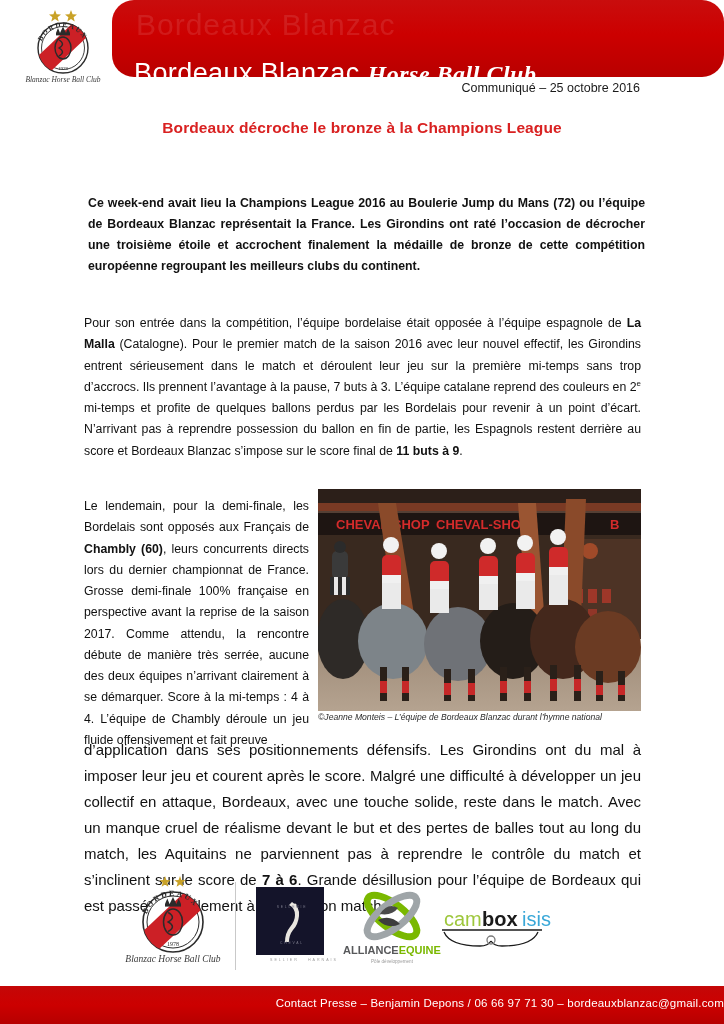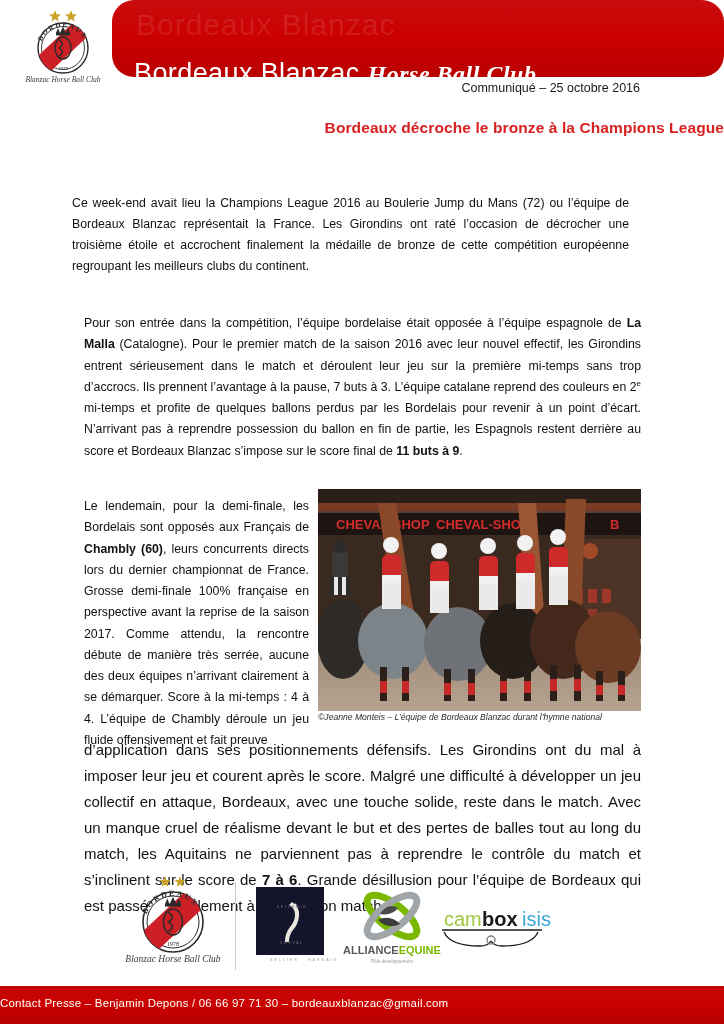--- a/index.html
+++ b/index.html
@@ -83,35 +83,35 @@
     font-size: 12.5px;
     color: #1a1a1a;
     white-space: nowrap;
   }
 
   
   .headline {
     position: absolute;
     left: 0; right: 0;
     top: 119px;
-    text-align: right;
+    text-align: center;
     font-size: 15.5px;
     font-weight: bold;
     color: #d92121;
     letter-spacing: 0.1px;
   }
 
   
   .lead {
     position: absolute;
-    left: 72px;
+    left: 88px;
     top: 193px;
     width: 557px;
     font-size: 12.3px;
-    font-weight: normal;
+    font-weight: bold;
     line-height: 1.72;
     text-align: justify;
     color: #111111;
   }
   .para2 {
     position: absolute;
     left: 84px;
     top: 313px;
     width: 557px;
     font-size: 12.3px;
@@ -195,21 +195,21 @@
     bottom: 0;
     width: 724px;
     height: 38px;
     background: #cc0000;
     background: linear-gradient(180deg, #c40707 0%, #cc0000 50%, #b60000 100%);
   }
   .footer-text {
     position: absolute;
     left: 0; right: 0;
     top: 11px;
-    text-align: left;
+    text-align: right;
     color: #ffffff;
     font-size: 11.5px;
     letter-spacing: 0.2px;
   }
 </style>
 </head>
 <body>
 
 <div class="header">
 

